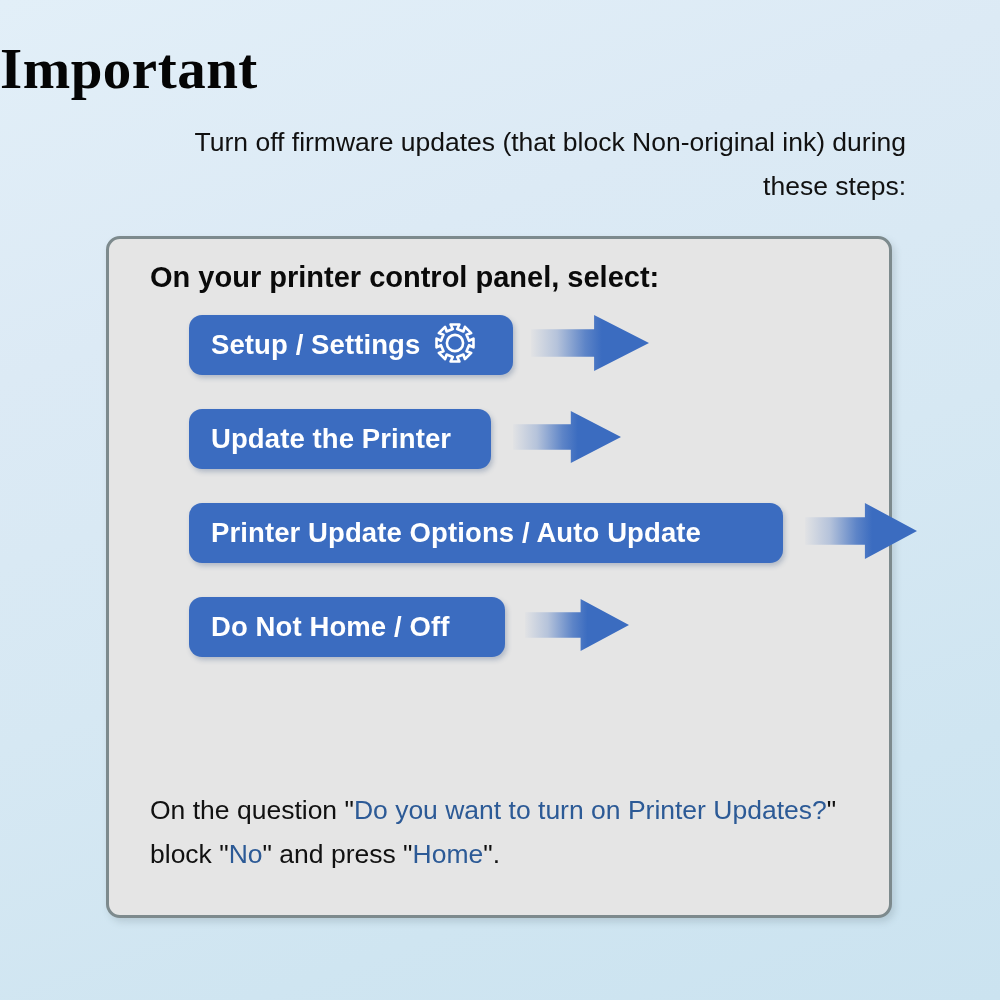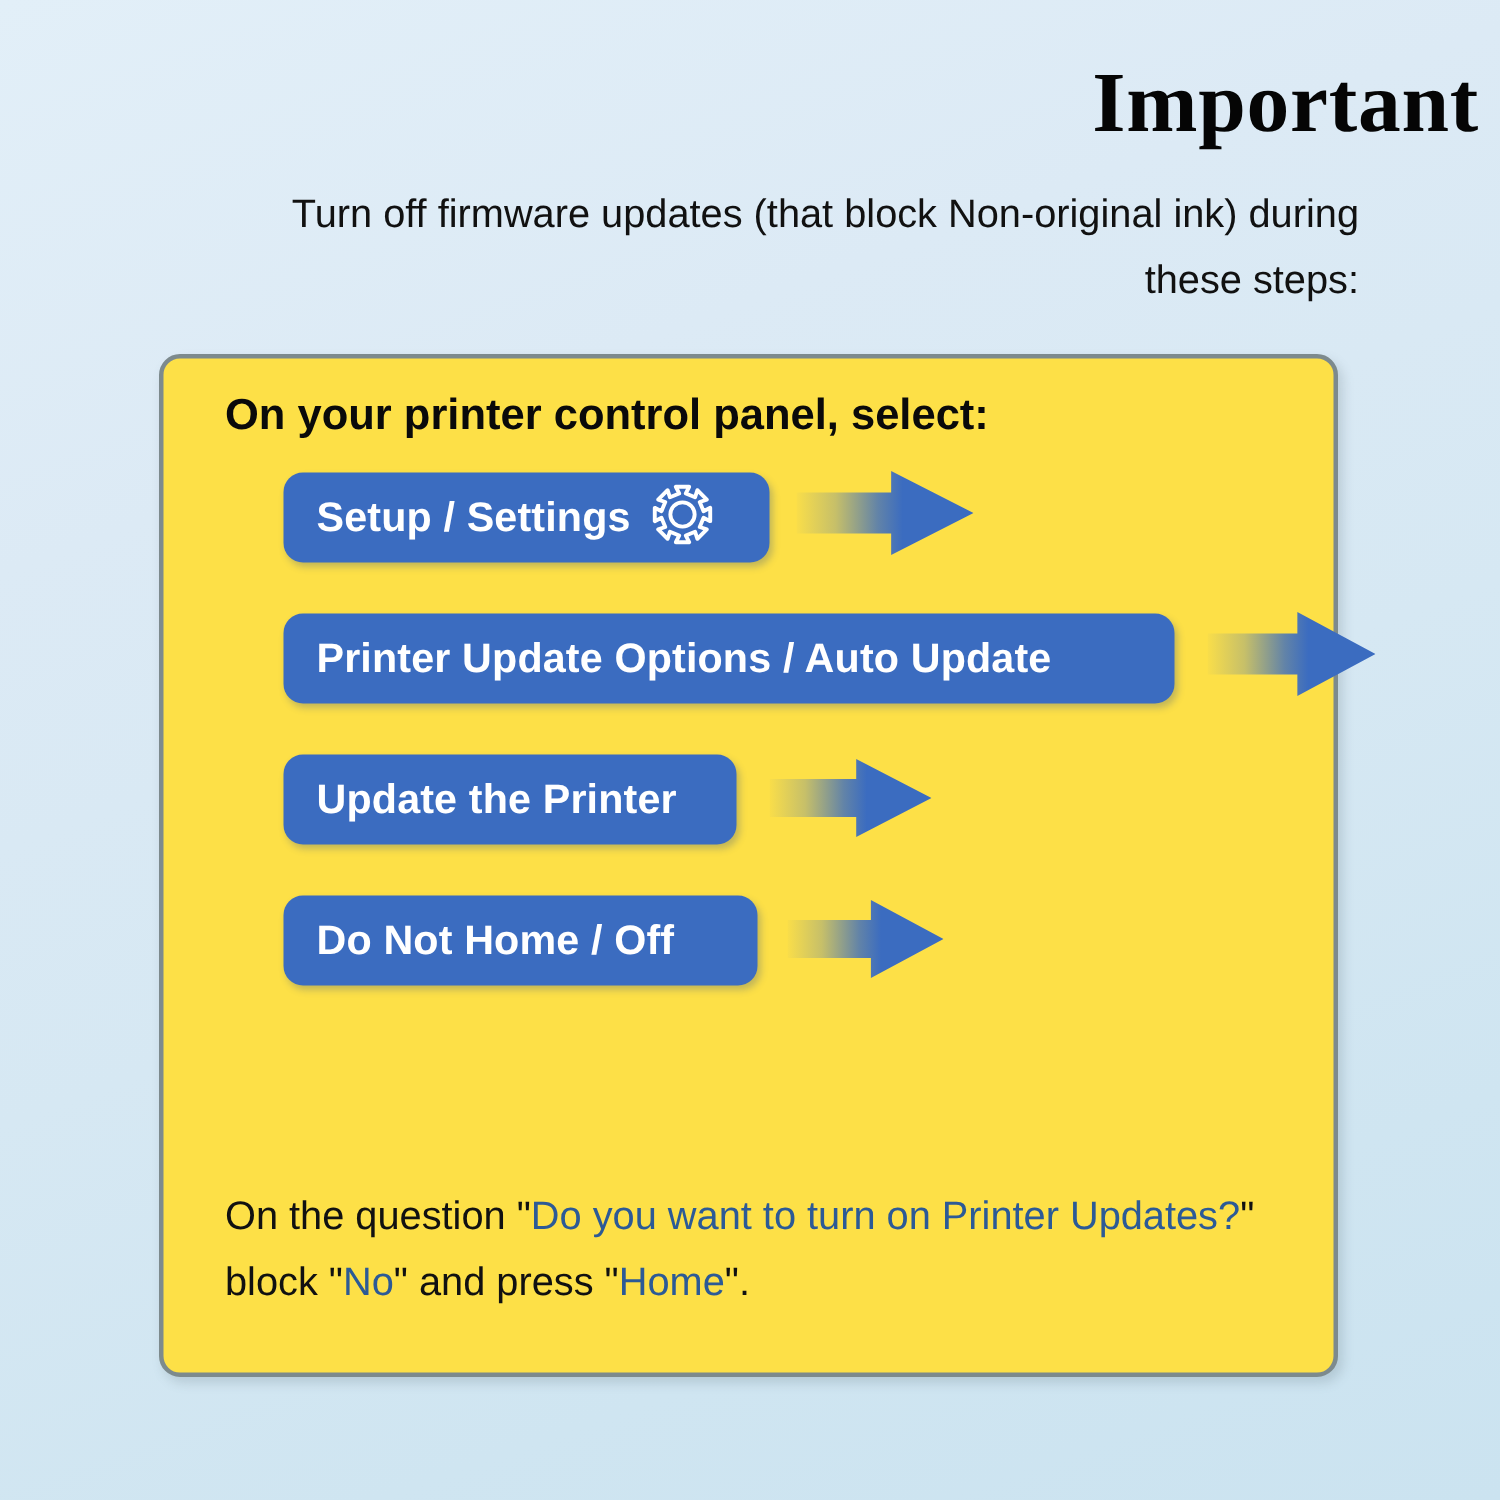--- a/index.html
+++ b/index.html
@@ -20,24 +20,24 @@
                 #cbe3f0 100%);
     position: relative;
   }
 
   
   .title {
     font-family: "Liberation Serif", serif;
     font-weight: bold;
     font-size: 57px;
     color: #050505;
-    text-align: right;
+    text-align: left;
     position: absolute;
     left: 0;
-    right: 14px;
+    right: 0;
     top: 36px;
     letter-spacing: 0.5px;
   }
 
   
   .intro {
     position: absolute;
     left: 126px;
     top: 120px;
     width: 780px;
@@ -47,21 +47,21 @@
     text-align: right;
   }
 
   
   .panel {
     position: absolute;
     left: 106px;
     top: 236px;
     width: 786px;
     height: 682px;
-    background: #fde047;
+    background: #e5e5e5;
     border: 3px solid #7d8a8d;
     border-radius: 14px;
     box-shadow: 3px 4px 7px rgba(90,110,120,0.22);
   }
 
   .panel-header {
     position: absolute;
     left: 41px;
     top: 22px;
     font-size: 29px;
@@ -76,21 +76,21 @@
     left: 41px;
     top: 76px;
     width: 720px;
   }
 
   .step-row {
     position: relative;
     height: 60px;
     margin-bottom: 34px;
     display: flex;
-    align-items: flex-end;
+    align-items: center;
     padding-left: 39px;
   }
 
   .pill {
     height: 60px;
     background: #3b6cc0;
     border-radius: 13px;
     display: flex;
     align-items: center;
     gap: 14px;
@@ -159,51 +159,51 @@
                 <stop offset="22%" stop-color="#3b6cc0" stop-opacity="0.28"></stop>
                 <stop offset="46%" stop-color="#3b6cc0" stop-opacity="0.80"></stop>
                 <stop offset="60%" stop-color="#3b6cc0" stop-opacity="1"></stop>
                 <stop offset="100%" stop-color="#3b6cc0" stop-opacity="1"></stop>
               </linearGradient>
             </defs>
             <polygon points="0.0,14.3 63.1,14.3 63.1,0.0 118.0,28.0 63.1,56.0 63.1,41.7 0.0,41.7" fill="url(#ag0)"></polygon>
           </svg></span>
       </div>
       <div class="step-row">
+        <div class="pill" style="width: 302px;">
+          <span class="pill-label">Update the Printer</span>
+        </div>
+        <span class="arrow" style="margin-left: 22px;"><svg width="108" height="52" viewBox="0 0 108 52" aria-hidden="true">
+            <defs>
+              <linearGradient id="ag2" x1="0" y1="0" x2="1" y2="0">
+                <stop offset="0%" stop-color="#3b6cc0" stop-opacity="0.02"></stop>
+                <stop offset="22%" stop-color="#3b6cc0" stop-opacity="0.28"></stop>
+                <stop offset="46%" stop-color="#3b6cc0" stop-opacity="0.80"></stop>
+                <stop offset="60%" stop-color="#3b6cc0" stop-opacity="1"></stop>
+                <stop offset="100%" stop-color="#3b6cc0" stop-opacity="1"></stop>
+              </linearGradient>
+            </defs>
+            <polygon points="0.0,13.3 57.8,13.3 57.8,0.0 108.0,26.0 57.8,52.0 57.8,38.7 0.0,38.7" fill="url(#ag2)"></polygon>
+          </svg></span>
+      </div>
+      <div class="step-row">
         <div class="pill" style="width: 594px;">
           <span class="pill-label">Printer Update Options / Auto Update</span>
         </div>
         <span class="arrow" style="margin-left: 22px;"><svg width="112" height="56" viewBox="0 0 112 56" aria-hidden="true">
             <defs>
               <linearGradient id="ag3" x1="0" y1="0" x2="1" y2="0">
                 <stop offset="0%" stop-color="#3b6cc0" stop-opacity="0.02"></stop>
                 <stop offset="22%" stop-color="#3b6cc0" stop-opacity="0.28"></stop>
                 <stop offset="46%" stop-color="#3b6cc0" stop-opacity="0.80"></stop>
                 <stop offset="60%" stop-color="#3b6cc0" stop-opacity="1"></stop>
                 <stop offset="100%" stop-color="#3b6cc0" stop-opacity="1"></stop>
               </linearGradient>
             </defs>
             <polygon points="0.0,14.3 59.9,14.3 59.9,0.0 112.0,28.0 59.9,56.0 59.9,41.7 0.0,41.7" fill="url(#ag3)"></polygon>
-          </svg></span>
-      </div>
-      <div class="step-row">
-        <div class="pill" style="width: 302px;">
-          <span class="pill-label">Update the Printer</span>
-        </div>
-        <span class="arrow" style="margin-left: 22px;"><svg width="108" height="52" viewBox="0 0 108 52" aria-hidden="true">
-            <defs>
-              <linearGradient id="ag2" x1="0" y1="0" x2="1" y2="0">
-                <stop offset="0%" stop-color="#3b6cc0" stop-opacity="0.02"></stop>
-                <stop offset="22%" stop-color="#3b6cc0" stop-opacity="0.28"></stop>
-                <stop offset="46%" stop-color="#3b6cc0" stop-opacity="0.80"></stop>
-                <stop offset="60%" stop-color="#3b6cc0" stop-opacity="1"></stop>
-                <stop offset="100%" stop-color="#3b6cc0" stop-opacity="1"></stop>
-              </linearGradient>
-            </defs>
-            <polygon points="0.0,13.3 57.8,13.3 57.8,0.0 108.0,26.0 57.8,52.0 57.8,38.7 0.0,38.7" fill="url(#ag2)"></polygon>
           </svg></span>
       </div>
       <div class="step-row">
         <div class="pill" style="width: 316px;">
           <span class="pill-label">Do Not Home / Off</span>
         </div>
         <span class="arrow" style="margin-left: 20px;"><svg width="104" height="52" viewBox="0 0 104 52" aria-hidden="true">
             <defs>
               <linearGradient id="ag4" x1="0" y1="0" x2="1" y2="0">
                 <stop offset="0%" stop-color="#3b6cc0" stop-opacity="0.02"></stop>

